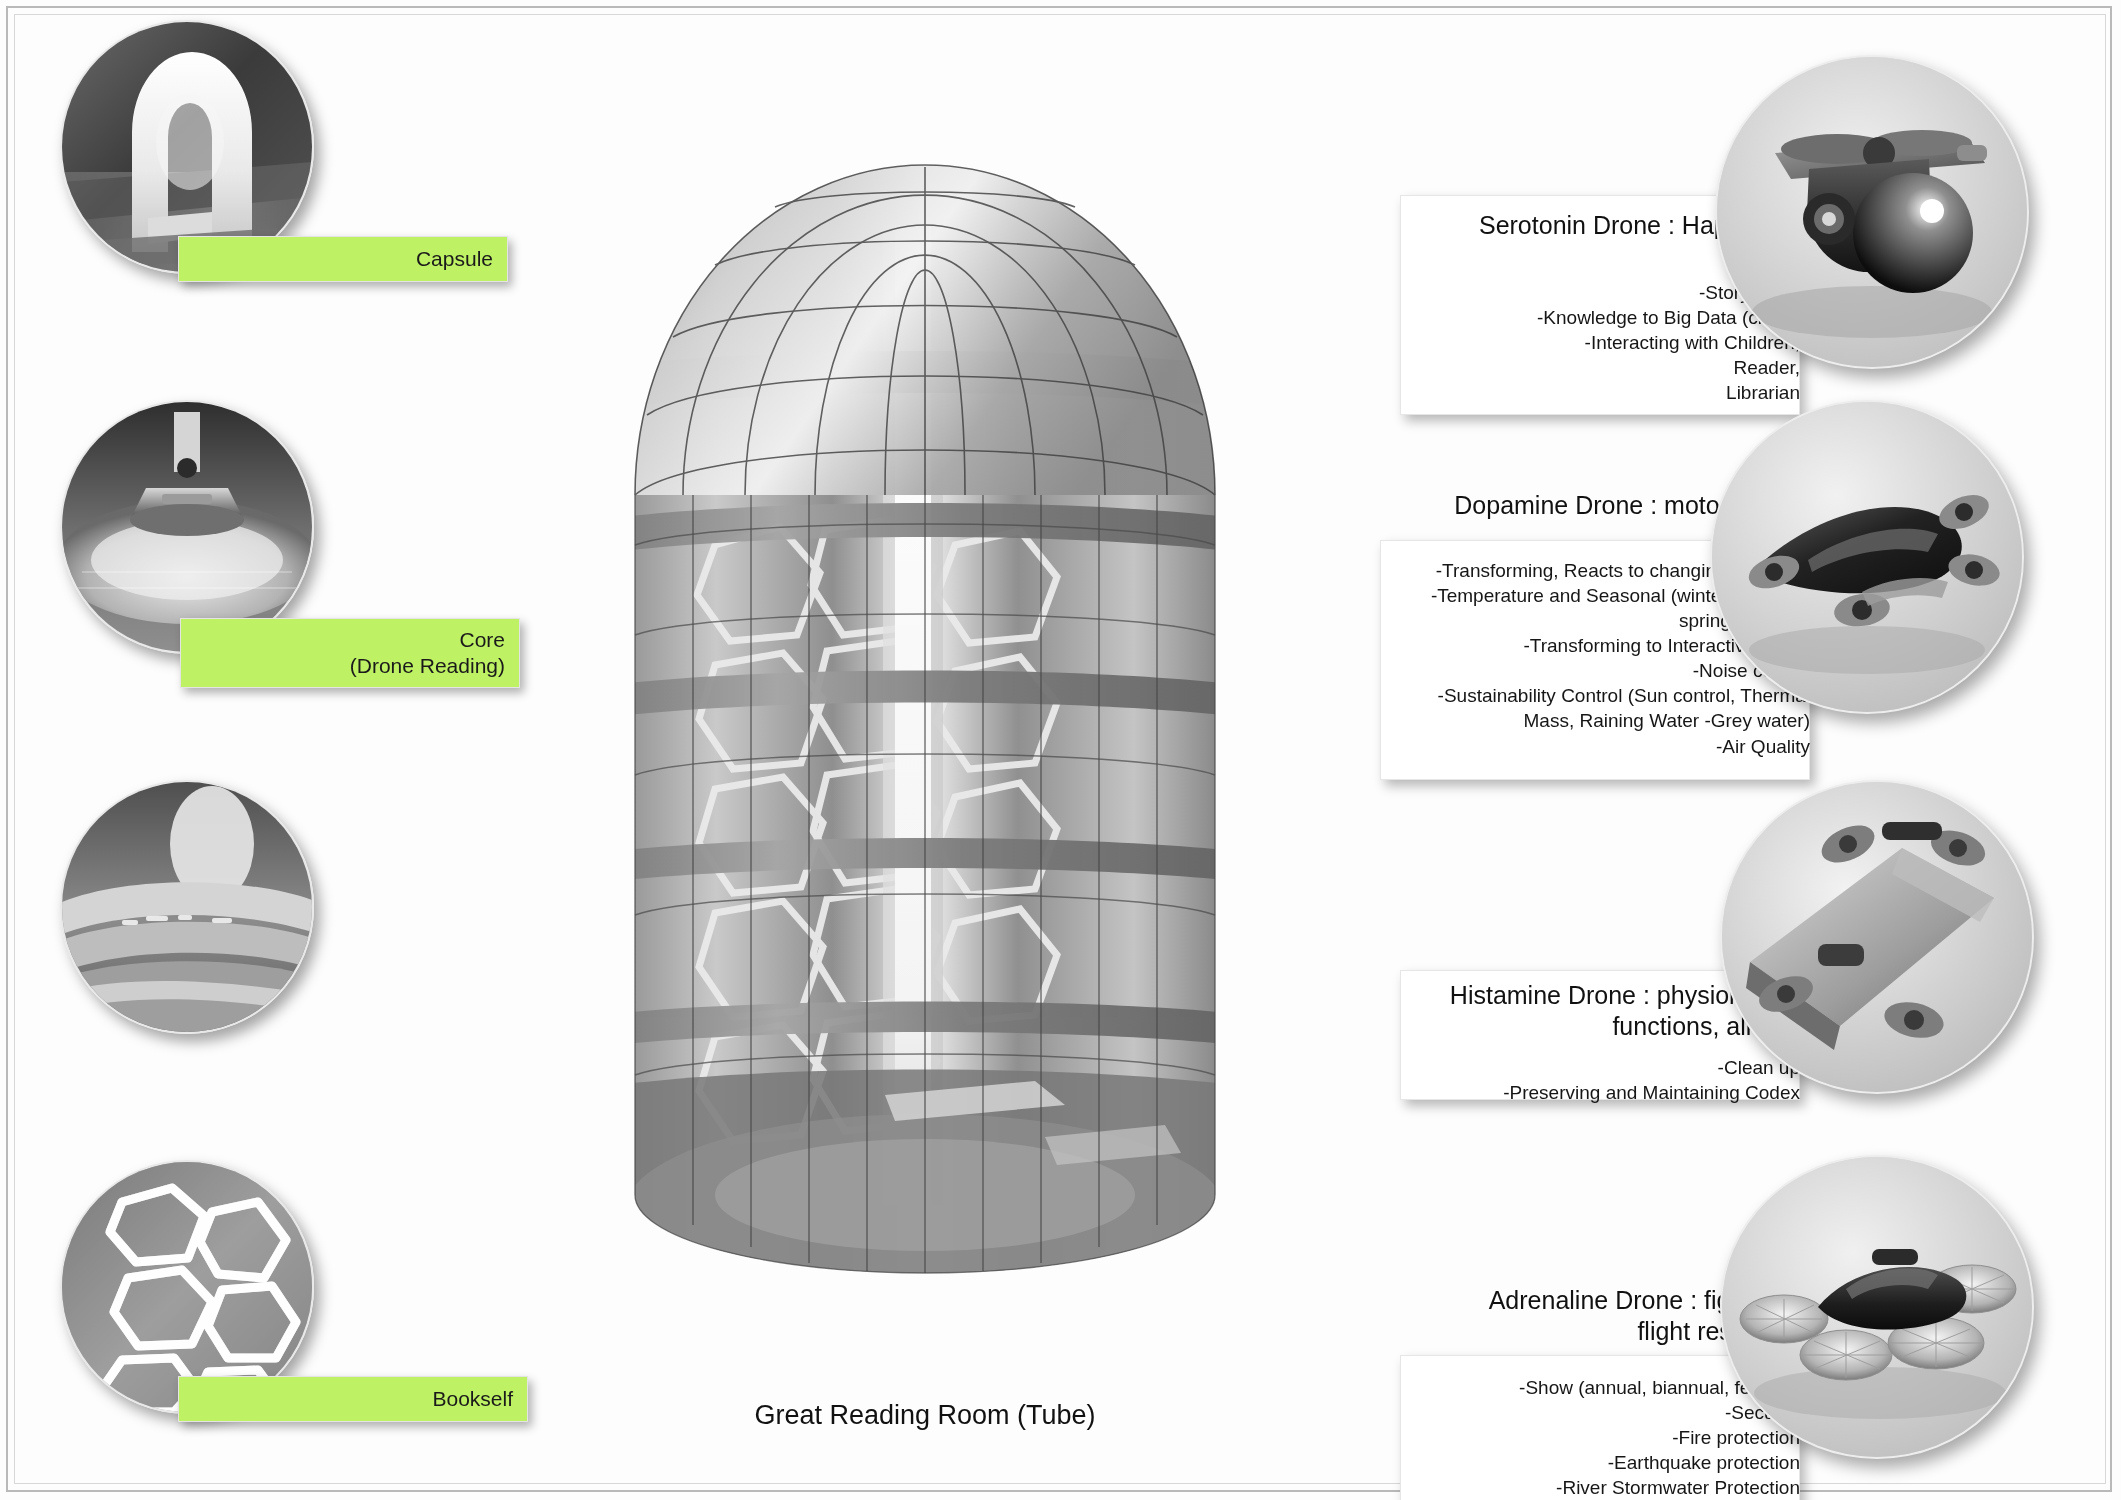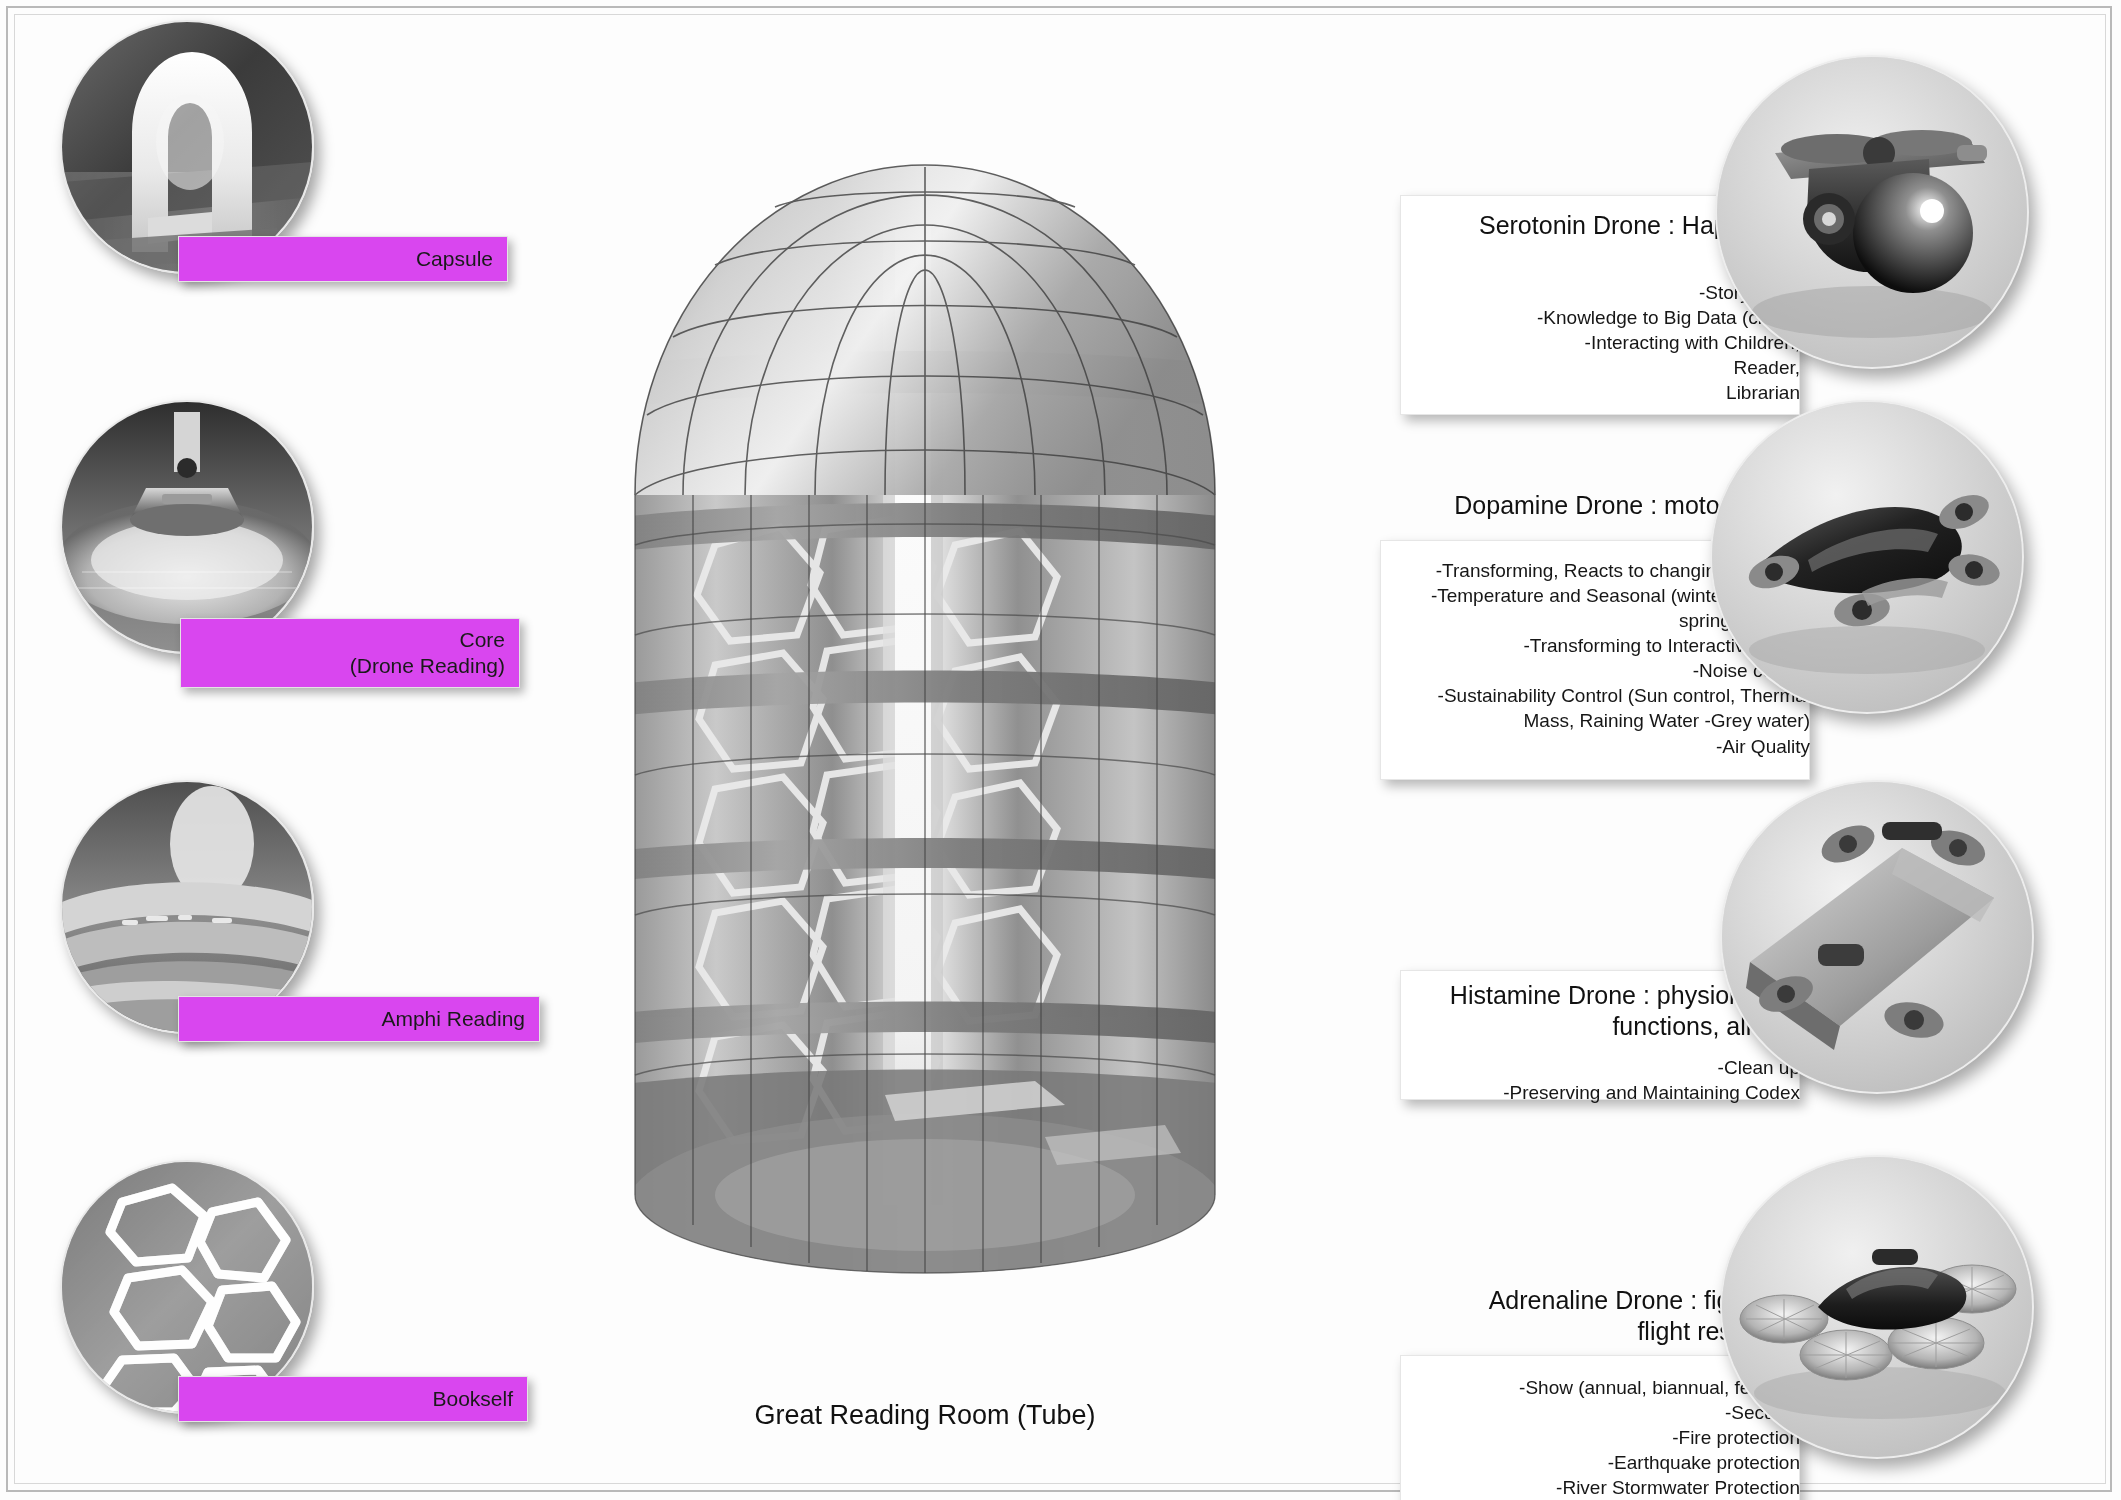--- a/index.html
+++ b/index.html
@@ -41,21 +41,21 @@
   }
   .thumb-circle {
     position: absolute;
     border-radius: 50%;
     overflow: hidden;
     box-shadow: 6px 8px 14px rgba(0,0,0,0.35);
     border: 2px solid #e8e8e8;
   }
   .thumb-label-bar {
     position: absolute;
-    background: #d946ef;
+    background: #bef264;
     box-shadow: 4px 5px 9px rgba(0,0,0,0.30);
     border: 1px solid #e4e4e4;
     box-sizing: border-box;
     display: flex;
     align-items: center;
     justify-content: flex-end;
     padding-right: 14px;
   }
   .thumb-label-text {
     font-size: 21px;
@@ -217,23 +217,20 @@
         <path d="M0,158 C70,132 190,136 250,156 L250,186 C180,166 70,164 0,190 Z" fill="#bdbdbd"></path>
         <path d="M0,196 C70,172 190,176 250,194 L250,250 L0,250 Z" fill="#9e9e9e"></path>
         <g fill="#f2f2f2" opacity="0.9">
           <rect x="60" y="138" width="16" height="5" rx="2"></rect>
           <rect x="84" y="134" width="22" height="5" rx="2"></rect>
           <rect x="116" y="133" width="14" height="5" rx="2"></rect>
           <rect x="150" y="136" width="20" height="5" rx="2"></rect>
         </g>
         <path d="M0,210 C60,194 150,196 250,212 L250,230 C150,214 60,212 0,230 Z" fill="#efefef" opacity="0.6"></path>
       </svg>
-    </div>
-    <div class="thumb-label-bar" style="left:118px; top:216px; width:362px; height:46px;">
-      <span class="thumb-label-text">Amphi Reading</span>
     </div>
   </div>
 
   <div class="thumb-block" style="left:60px; top:1160px; width:470px; height:270px;text-decoration:underline;">
     <div class="thumb-circle" style="left:0px; top:0px; width:250px; height:250px;">
       <svg viewBox="0 0 250 250" width="250" height="250">
         <defs>
           <linearGradient id="bsBg" x1="0" y1="0" x2="1" y2="1">
             <stop offset="0%" stop-color="#3a3a3a"></stop>
             <stop offset="50%" stop-color="#7a7a7a"></stop>

